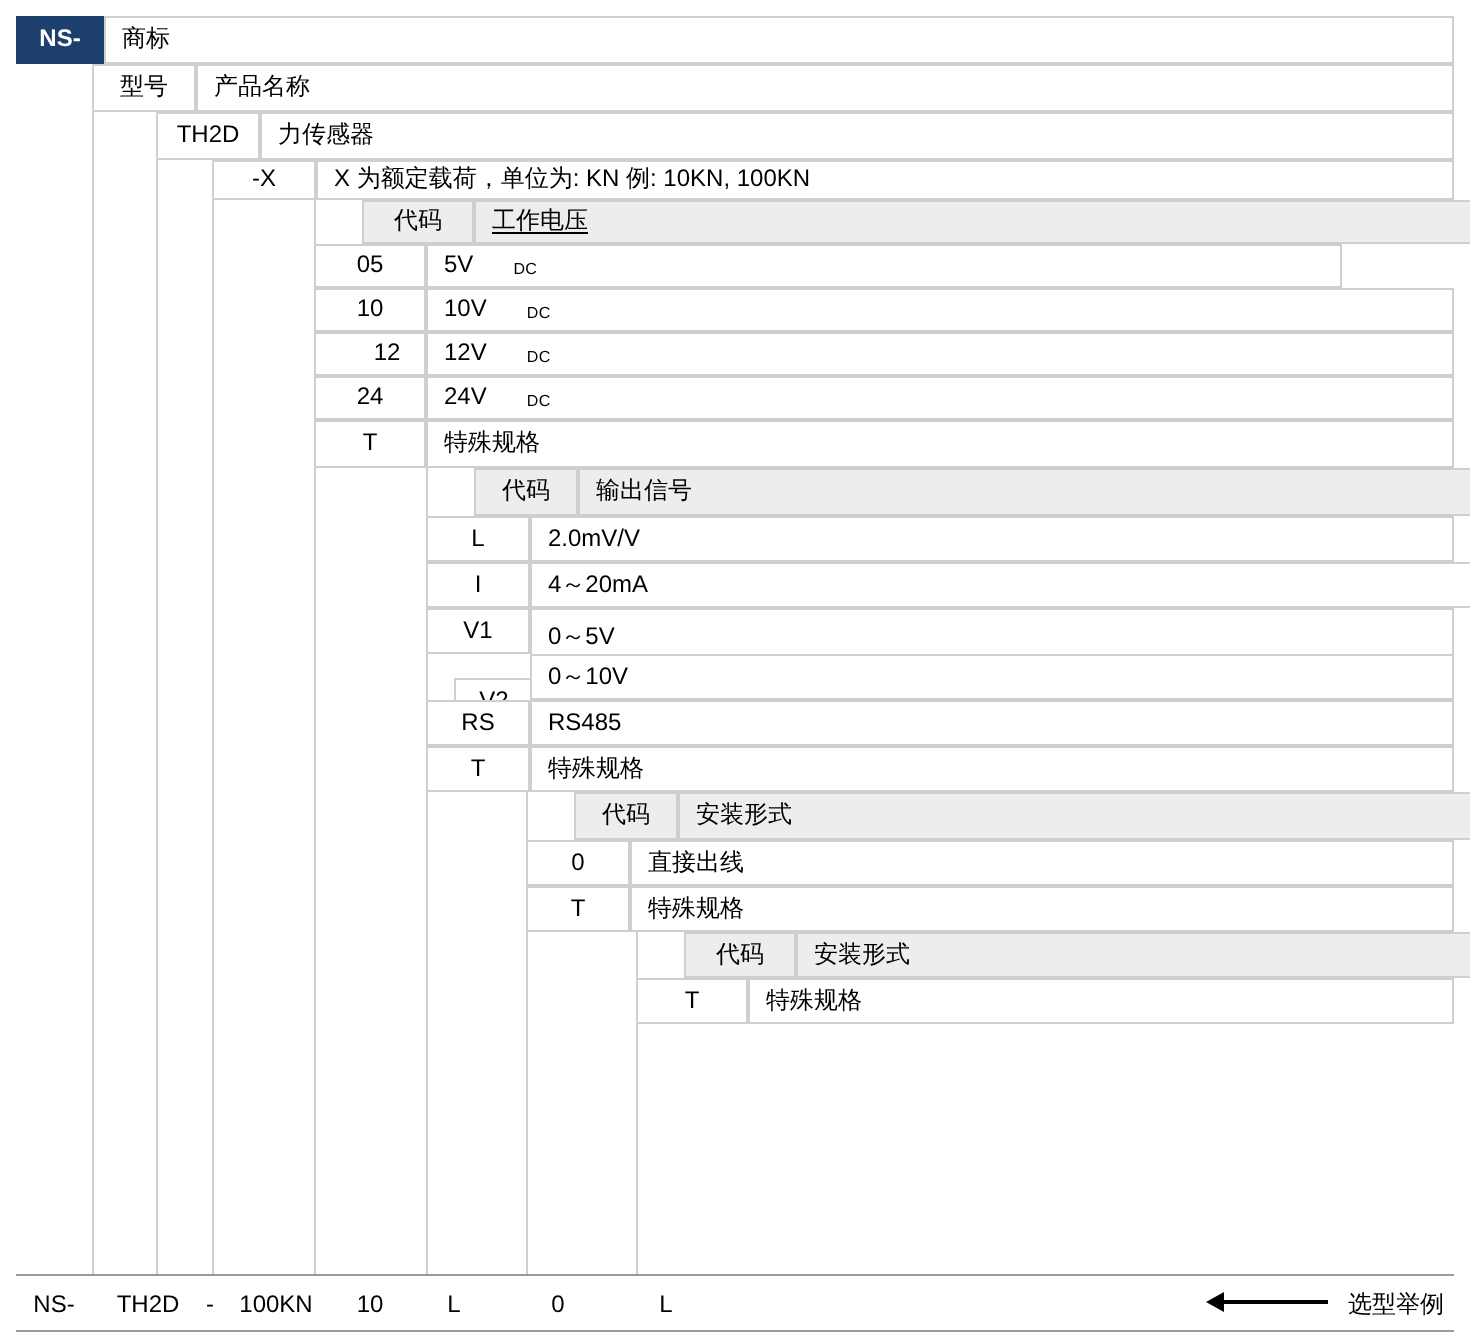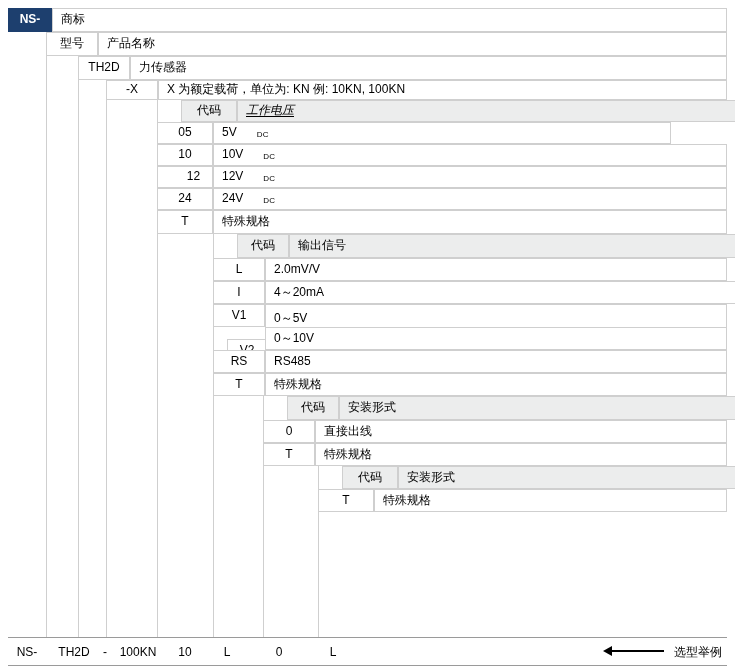--- a/index.html
+++ b/index.html
@@ -46,21 +46,20 @@
   .cell.brand {
     background: #1d3f6e;
     color: #ffffff;
     font-weight: bold;
     justify-content: center;
     border-color: #1d3f6e;
   }
   .underline-txt {
     text-decoration: underline;
     text-underline-offset: 2px;
-    font-style: italic;
   }
   .sub {
     font-size: 8px;
     vertical-align: baseline;
     position: relative;
     top: 2px;
     letter-spacing: 0.2px;
     padding-left: 20px;
   }
 

